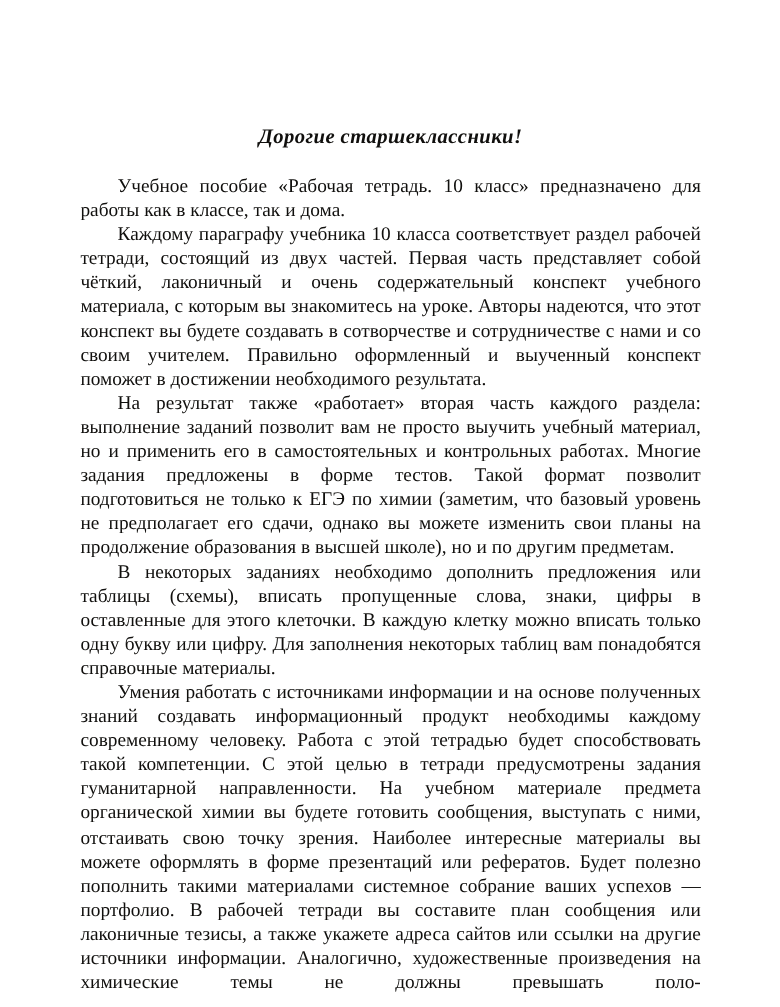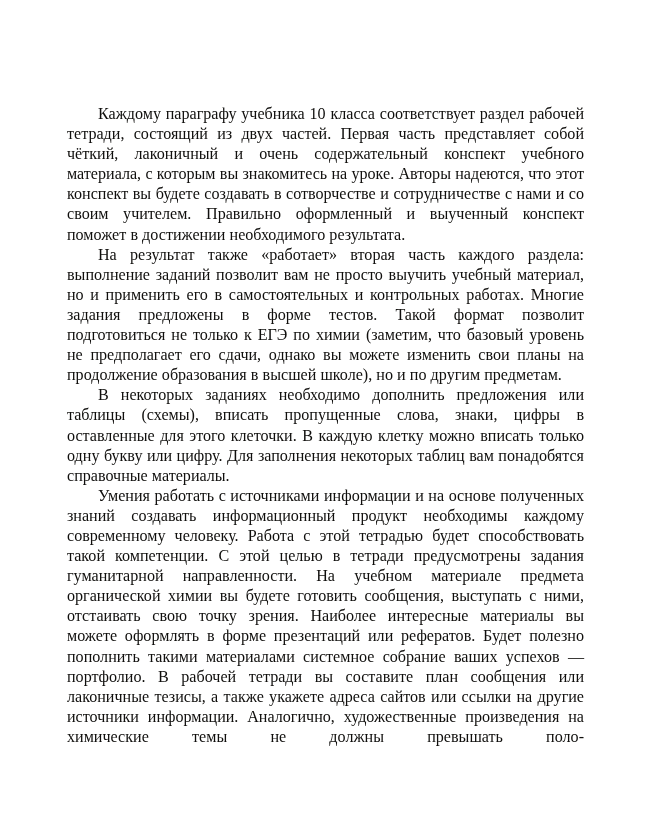--- a/index.html
+++ b/index.html
@@ -65,22 +65,24 @@
     width: 100%;
     height: 0;
   }
 </style>
 </head>
 <body>
 
 <div class="page">
   <div class="content">
 
+    <h1 class="page-heading">Дорогие старшеклассники!</h1>
 
     <div class="body-text">
+      <p>Учебное пособие «Рабочая тетрадь. 10 класс» предназначено для работы как в классе, так и дома.</p>
       <p>Каждому параграфу учебника 10 класса соответствует раздел рабочей тетради, состоящий из двух частей. Первая часть представляет собой чёткий, лаконичный и очень содержательный конспект учебного материала, с которым вы знакомитесь на уроке. Авторы надеются, что этот конспект вы будете создавать в сотворчестве и сотрудничестве с нами и со своим учителем. Правильно оформленный и выученный конспект поможет в достижении необходимого результата.</p>
       <p>На результат также «работает» вторая часть каждого раздела: выполнение заданий позволит вам не просто выучить учебный материал, но и применить его в самостоятельных и контрольных работах. Многие задания предложены в форме тестов. Такой формат позволит подготовиться не только к ЕГЭ по химии (заметим, что базовый уровень не предполагает его сдачи, однако вы можете изменить свои планы на продолжение образования в высшей школе), но и по другим предметам.</p>
       <p>В некоторых заданиях необходимо дополнить предложения или таблицы (схемы), вписать пропущенные слова, знаки, цифры в оставленные для этого клеточки. В каждую клетку можно вписать только одну букву или цифру. Для заполнения некоторых таблиц вам понадобятся справочные материалы.</p>
       <p class="clipped">Умения работать с источниками информации и на основе полученных знаний создавать информационный продукт необходимы каждому современному человеку. Работа с этой тетрадью будет способствовать такой компетенции. С этой целью в тетради предусмотрены задания гуманитарной направленности. На учебном материале предмета органической химии вы будете готовить сообщения, выступать с ними, отстаивать свою точку зрения. Наиболее интересные материалы вы можете оформлять в форме презентаций или рефератов. Будет полезно пополнить такими материалами системное собрание ваших успехов — портфолио. В рабочей тетради вы составите план сообщения или лаконичные тезисы, а также укажете адреса сайтов или ссылки на другие источники информации. Аналогично, художественные произведения на химические темы не должны превышать поло-</p>
     </div>
 
   </div>
 </div>
 
 </body></html>

